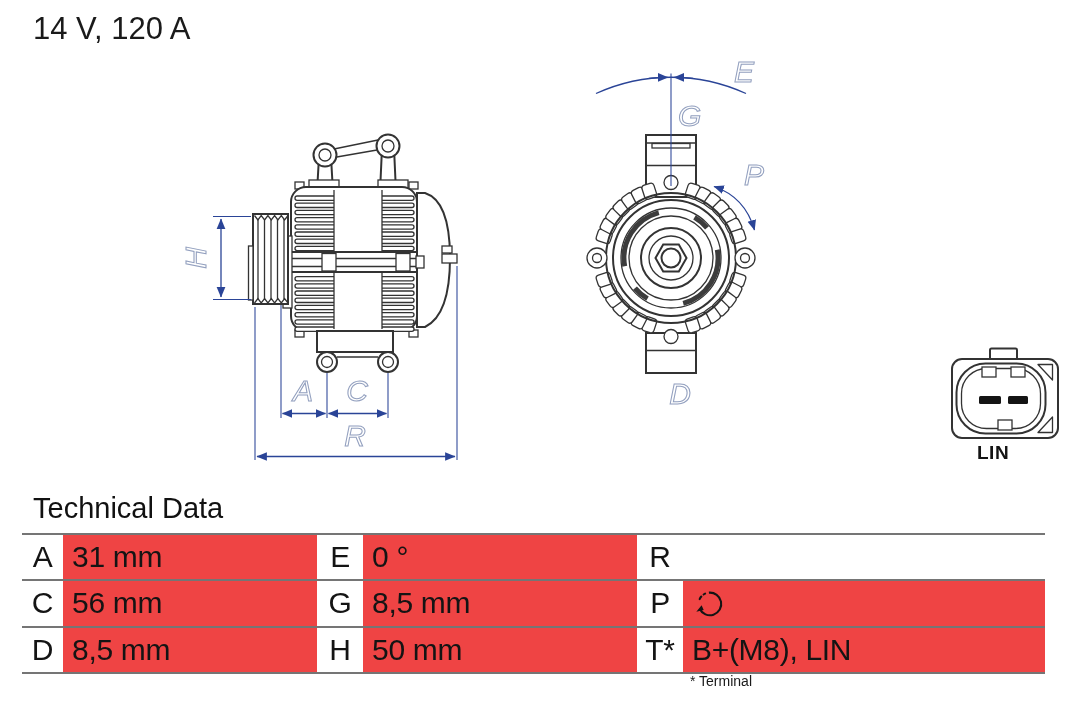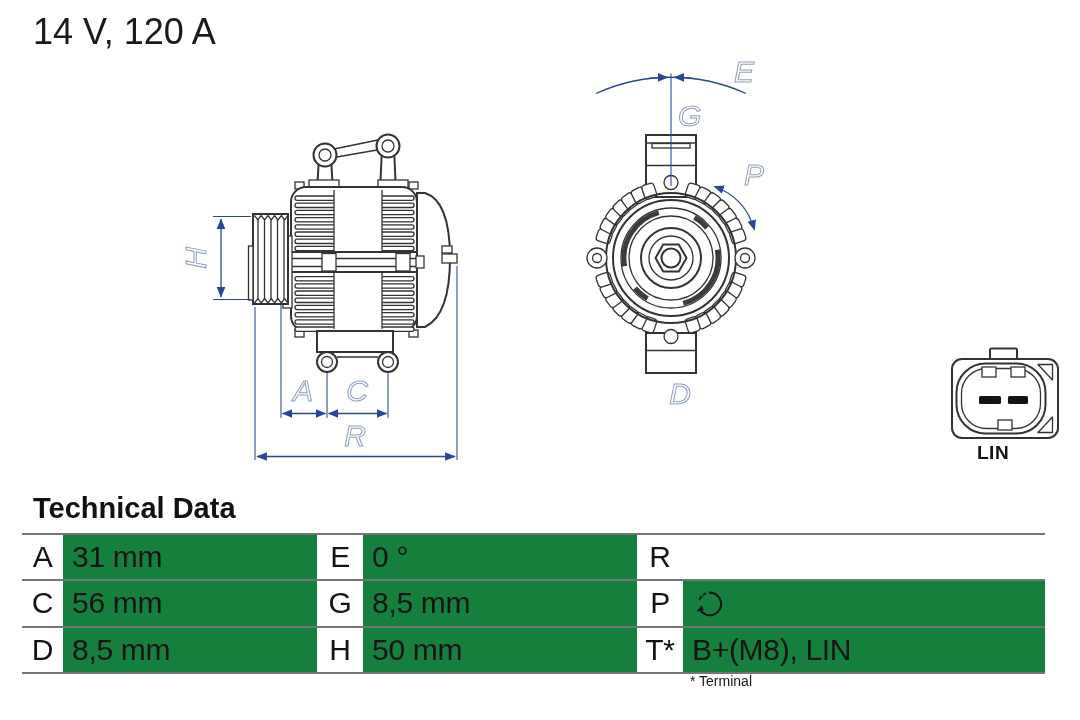--- a/index.html
+++ b/index.html
@@ -1,24 +1,24 @@
 <!DOCTYPE html>
 <html><head>
 <meta charset="utf-8">
 <style>
   html,body{margin:0;padding:0}
   body{width:1080px;height:720px;background:#ffffff;font-family:"Liberation Sans",sans-serif;color:#141414;overflow:hidden}
   .canvas{position:relative;width:1080px;height:720px;background:#fff}
-  .title{position:absolute;left:33px;top:11px;font-size:36px;line-height:1.15;color:#1a1a1a}
+  .title{position:absolute;left:33px;top:11px;font-size:31px;line-height:1.15;color:#1a1a1a}
   .diagram{position:absolute;left:0;top:0}
-  .heading{position:absolute;left:33px;top:492px;font-size:29px;font-weight:bold;color:#111}
+  .heading{position:absolute;left:33px;top:492px;font-size:29px;font-weight:normal;color:#111}
   .table{position:absolute;left:22px;top:533px;width:1023px;border-top:2px solid #757575}
   .trow{display:grid;grid-template-columns:41px 254px 46px 274px 46px 362px;height:44.3px;border-bottom:2px solid #757575;font-size:30px;letter-spacing:-0.3px}
   .k{display:flex;align-items:center;justify-content:center}
-  .v{background:#15803d;display:flex;align-items:center;padding-left:9px;overflow:hidden}
+  .v{background:#ef4444;display:flex;align-items:center;padding-left:9px;overflow:hidden}
   .footnote{position:absolute;left:690px;top:673px;font-size:14px;color:#1a1a1a}
   .rot{width:34px;height:34px;display:block}
   
   .ln{fill:#fff;stroke:#333;stroke-width:2}
   .ln.thin{stroke-width:1.3}
   .lnn{fill:none;stroke:#333;stroke-width:2}
   .lnn.thin{stroke-width:1.3}
   .blue{fill:none;stroke:#2a4497;stroke-width:1.3}
   .blue.thin{stroke-width:1.05}
   .slot{fill:none;stroke:#3c3c3c;stroke-width:5}

